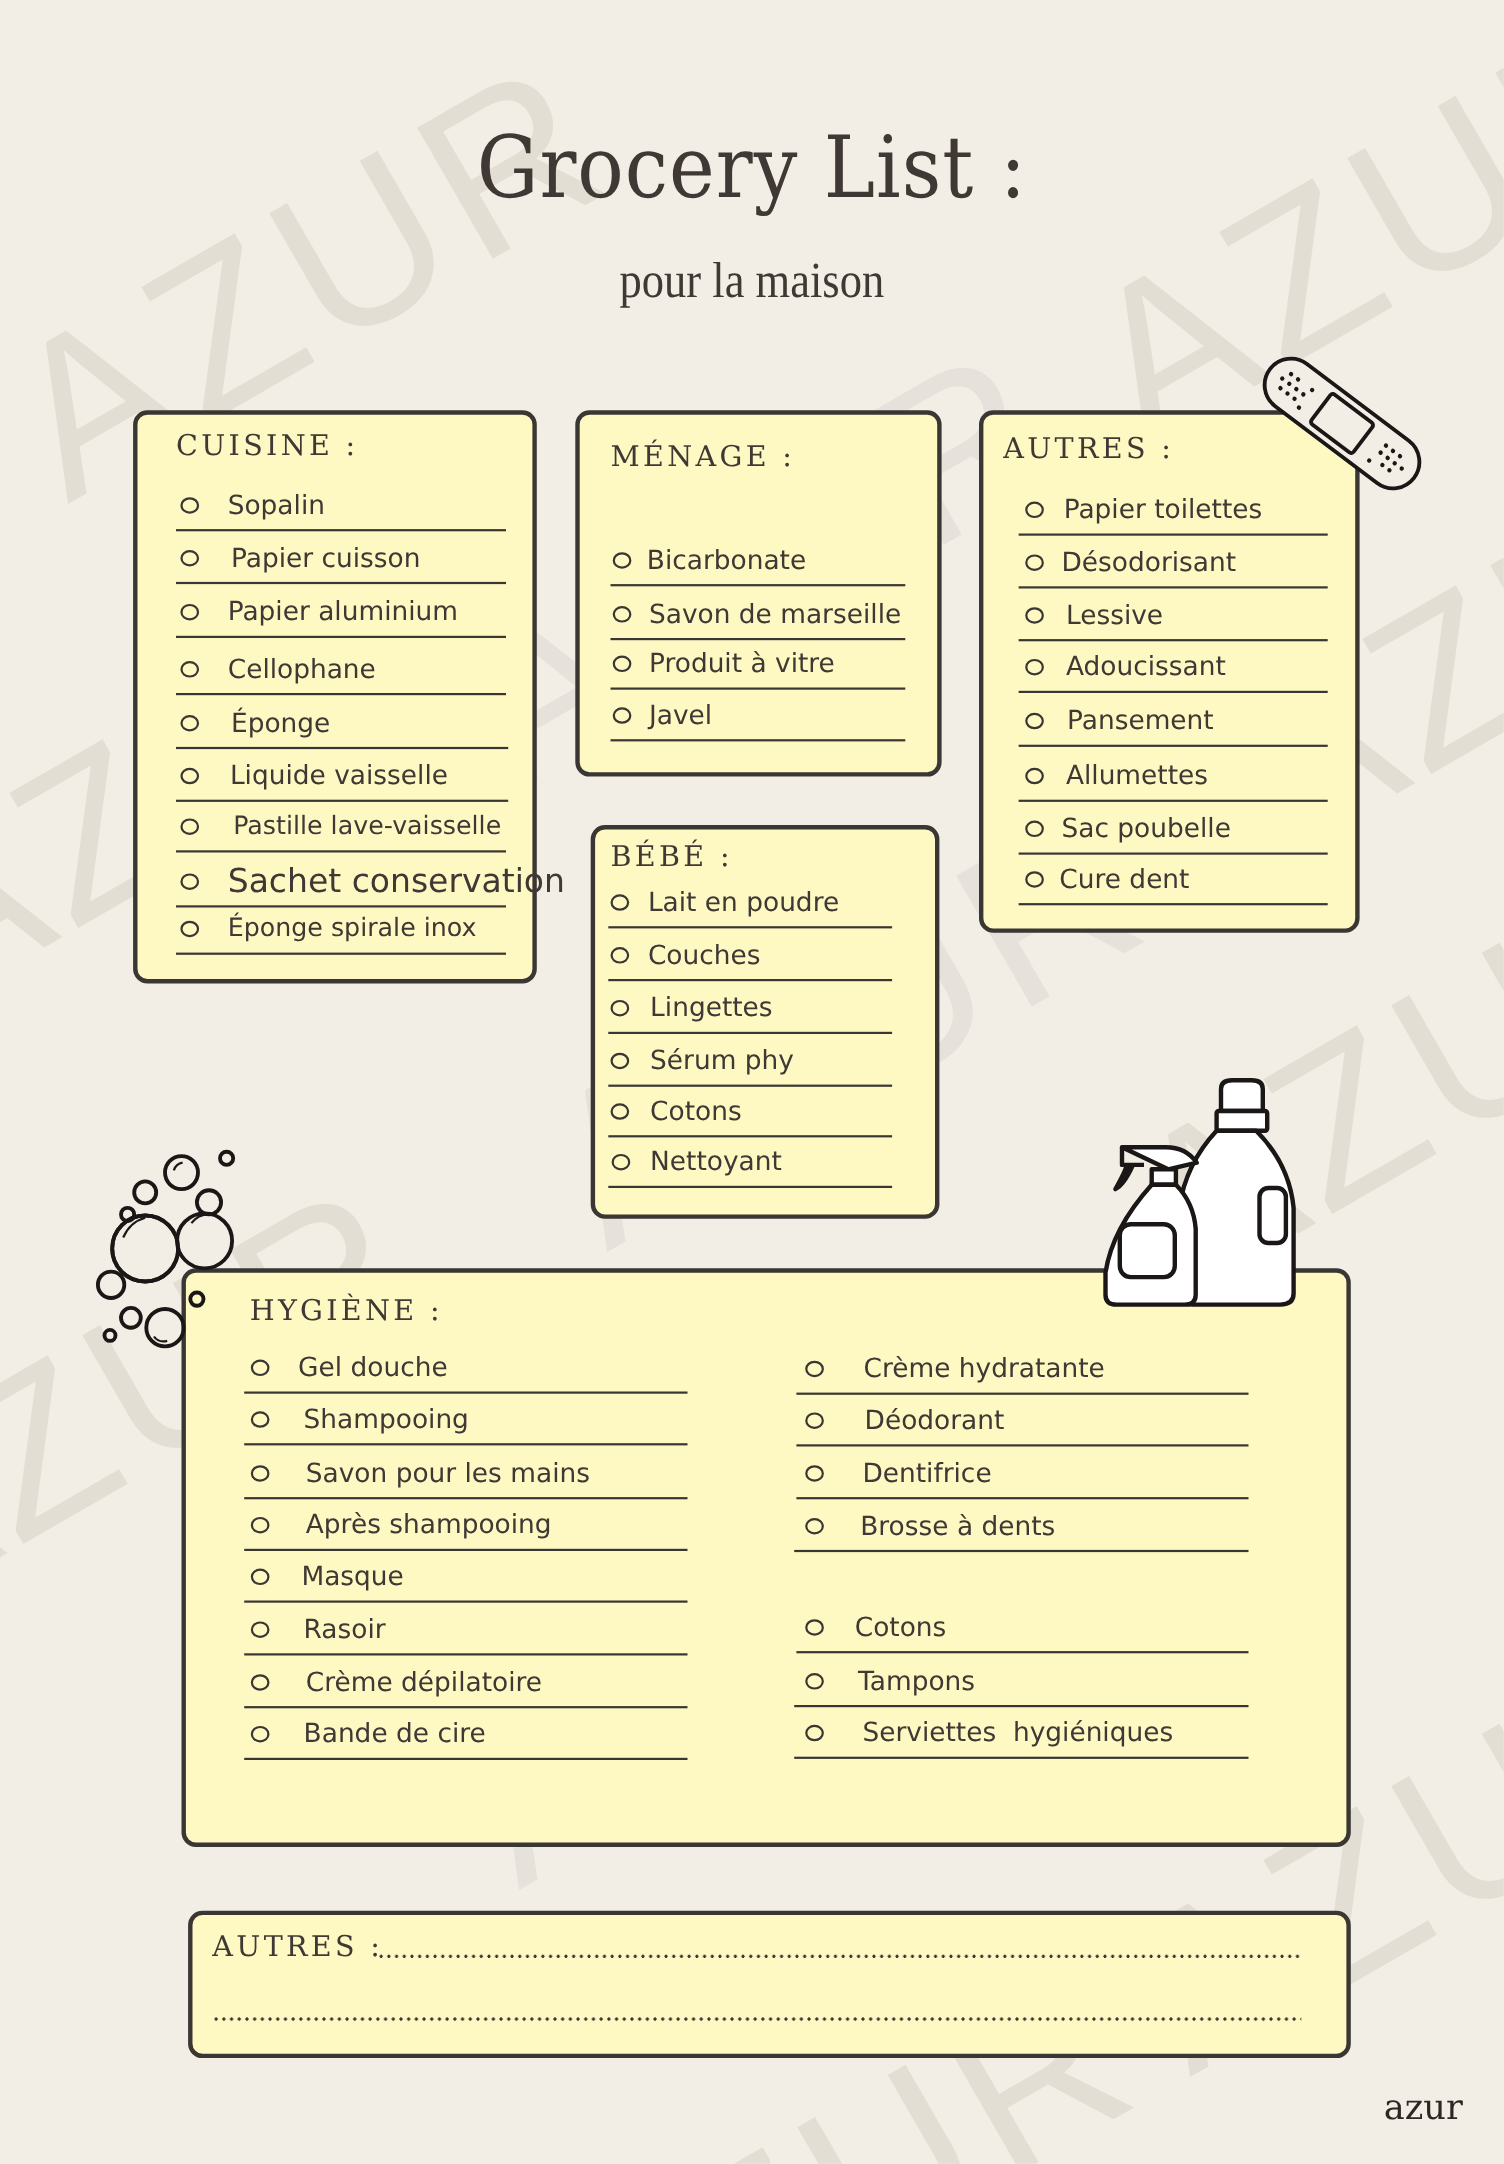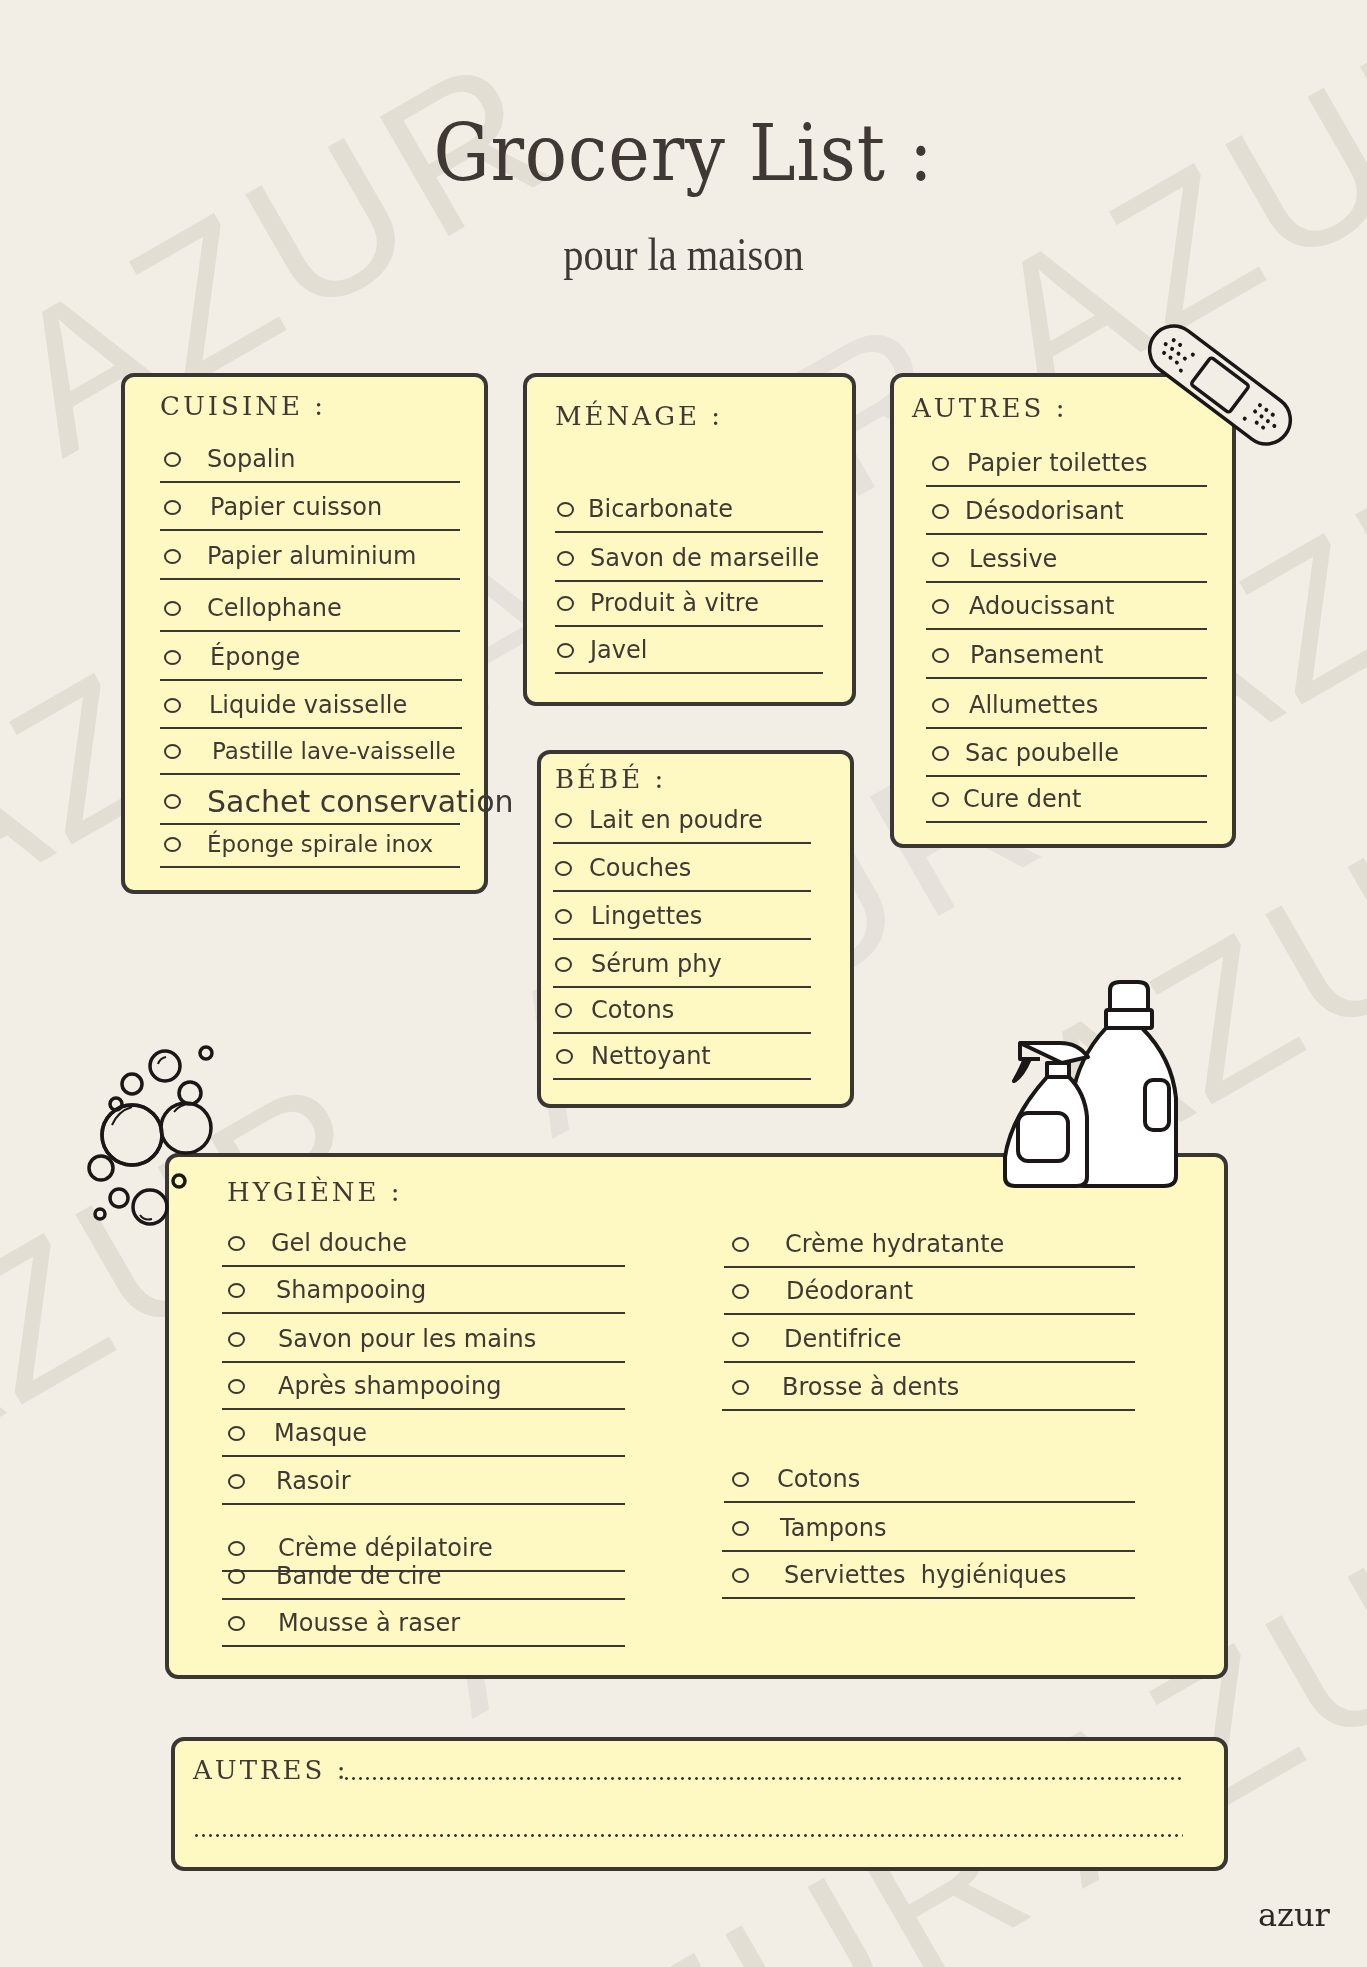--- a/index.html
+++ b/index.html
@@ -225,31 +225,27 @@
       <span class="label" style="margin-left:33px">Après shampooing</span>
     </div>
   <div class="item" style="left:53px; top:254px; width:403px;">
       <span class="radio" style="margin-left:6px"></span>
       <span class="label" style="margin-left:29px">Masque</span>
     </div>
   <div class="item" style="left:53px; top:302px; width:403px;">
       <span class="radio" style="margin-left:6px"></span>
       <span class="label" style="margin-left:31px">Rasoir</span>
     </div>
-  <div class="item" style="left:53px; top:369px; width:403px;">
+  <div class="item" style="left:53px; top:350px; width:403px;">
       <span class="radio" style="margin-left:6px"></span>
       <span class="label" style="margin-left:33px">Crème dépilatoire</span>
     </div>
   <div class="item" style="left:53px; top:397px; width:403px;">
       <span class="radio" style="margin-left:6px"></span>
       <span class="label" style="margin-left:31px">Bande de cire</span>
-    </div>
-  <div class="item" style="left:53px; top:444px; width:403px;">
-      <span class="radio" style="margin-left:6px"></span>
-      <span class="label" style="margin-left:33px">Mousse à raser</span>
     </div>
 
   <div class="item" style="left:555px; top:65px; width:411px;">
       <span class="radio" style="margin-left:8px"></span>
       <span class="label" style="margin-left:36px">Crème hydratante</span>
     </div>
   <div class="item" style="left:555px; top:112px; width:411px;">
       <span class="radio" style="margin-left:8px"></span>
       <span class="label" style="margin-left:37px">Déodorant</span>
     </div>

